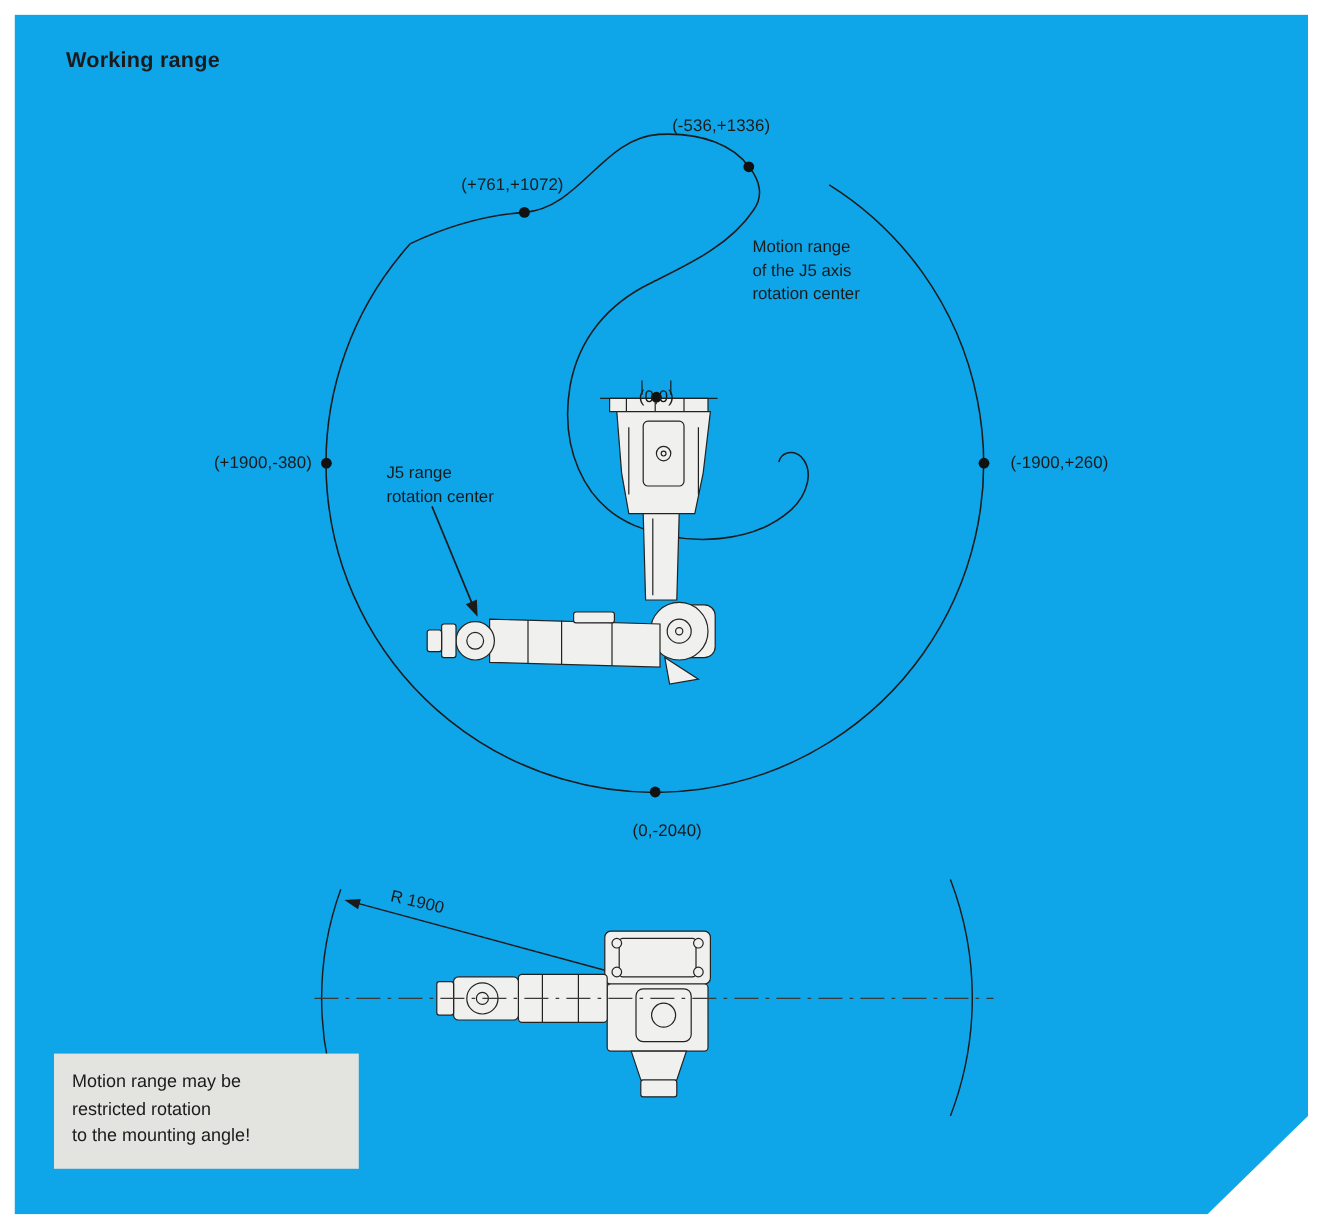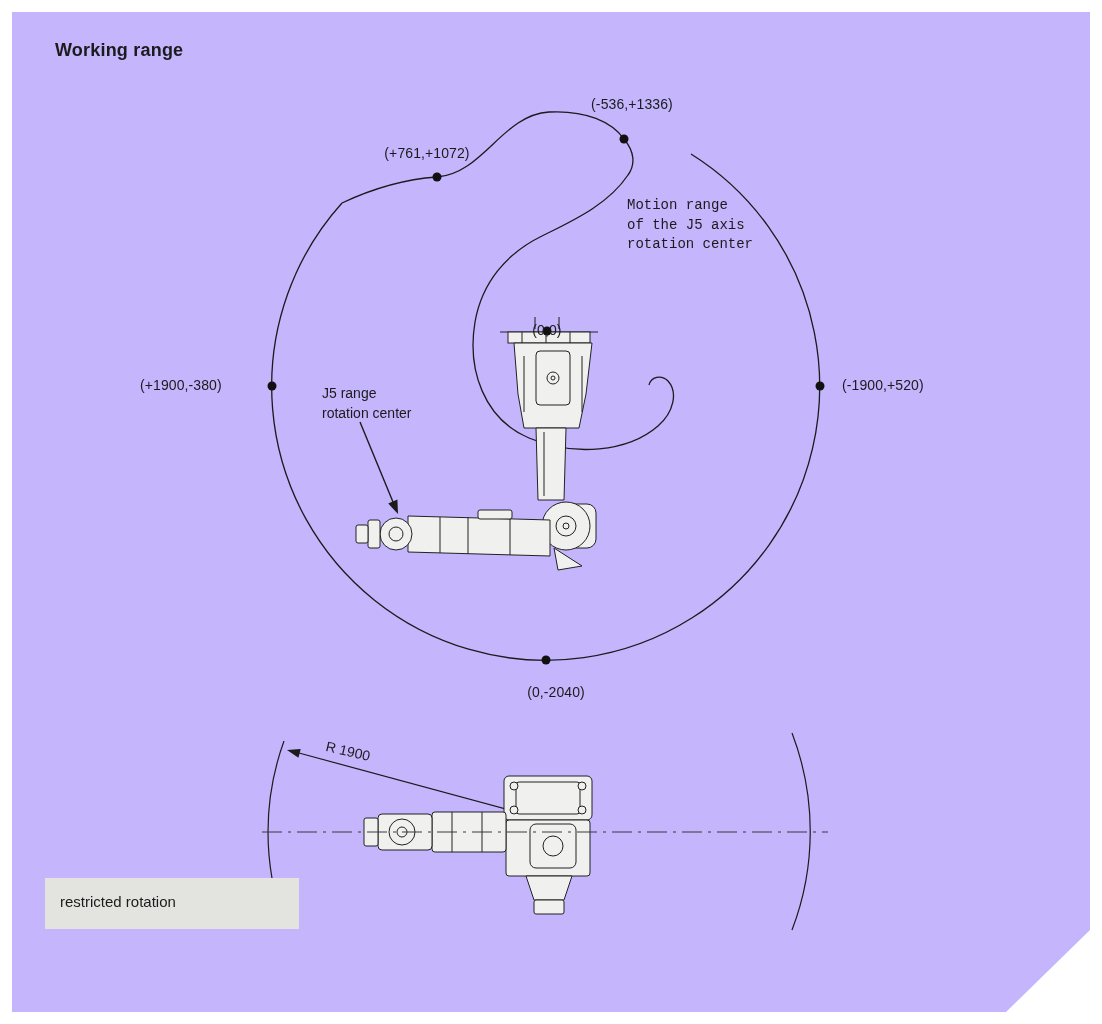--- a/index.html
+++ b/index.html
@@ -2,33 +2,33 @@
 <html><head>
 <meta charset="utf-8">
 <style>
   html,body{margin:0;padding:0;background:#ffffff;}
   .page{
     position:relative;width:1102px;height:1024px;background:#ffffff;
     font-family:"Liberation Sans",sans-serif;color:#1b1b1b;overflow:hidden;
   }
   .sheet{
     position:absolute;left:12px;top:12px;width:1078px;height:1000px;
-    background:#c4b5fd;
+    background:#0ea5e9;
     clip-path:polygon(0 0,1078px 0,1078px 918px,994px 1000px,0 1000px);
   }
   .page-title{
     position:absolute;left:43px;top:28px;
     font-size:18px;font-weight:700;letter-spacing:.2px;
   }
   svg.diagram{position:absolute;left:0;top:0;}
   .lbl{
     position:absolute;font-size:14px;letter-spacing:.1px;white-space:nowrap;
   }
   .center{text-align:center;}
-  .rightalign{text-align:left;}
+  .rightalign{text-align:right;}
   .ann{position:absolute;font-size:14px;line-height:19.5px;}
   .note-box{
     position:absolute;left:33px;top:866px;width:224px;
     background:#e3e3e0;padding:13px 15px 15px 15px;
     font-size:15px;line-height:22.5px;
   }
   .radius-lbl{
     position:absolute;left:314px;top:726px;font-size:14px;
     transform:rotate(13deg);transform-origin:0 50%;
   }
@@ -120,38 +120,40 @@
       <path d="M523,305 V317 M547,305 V317" stroke="#1b1b1b" stroke-width="1" fill="none"></path>
 
       <circle cx="425" cy="165" r="4.5" fill="#111"></circle>
       <circle cx="612" cy="127" r="4.5" fill="#111"></circle>
       <circle cx="260" cy="374" r="4.5" fill="#111"></circle>
       <circle cx="808" cy="374" r="4.5" fill="#111"></circle>
       <circle cx="534" cy="648" r="4.5" fill="#111"></circle>
       <circle cx="535" cy="319" r="4.5" fill="#111"></circle>
     </svg>
 
-    <div class="lbl center" style="left:555px;top:84px;width:130px;">(-536,+1336)</div>
+    <div class="lbl center" style="left:524px;top:84px;width:130px;">(-536,+1336)</div>
     <div class="lbl center" style="left:350px;top:133px;width:130px;">(+761,+1072)</div>
     <div class="lbl center" style="left:475px;top:286px;width:120px;margin-top:24px;">(0,0)</div>
     <div class="lbl rightalign" style="left:128px;top:365px;width:120px;">(+1900,-380)</div>
-    <div class="lbl" style="left:830px;top:365px;width:130px;">(-1900,+520)</div>
+    <div class="lbl" style="left:830px;top:365px;width:130px;">(-1900,+260)</div>
     <div class="lbl center" style="left:484px;top:672px;width:120px;">(0,-2040)</div>
 
-    <div class="ann" style="left:615px;top:184px;font-family:Liberation Mono, monospace;">
+    <div class="ann" style="left:615px;top:184px;">
       <div>Motion range</div>
       <div>of the J5 axis</div>
       <div>rotation center</div>
     </div>
 
     <div class="ann" style="left:310px;top:372px;">
       <div>J5 range</div>
       <div>rotation center</div>
     </div>
 
     <div class="radius-lbl">R 1900</div>
 
     <div class="note-box">
+      <div>Motion range may be</div>
       <div>restricted rotation</div>
+      <div>to the mounting angle!</div>
     </div>
 
   </div>
 </div>
 
 </body></html>

